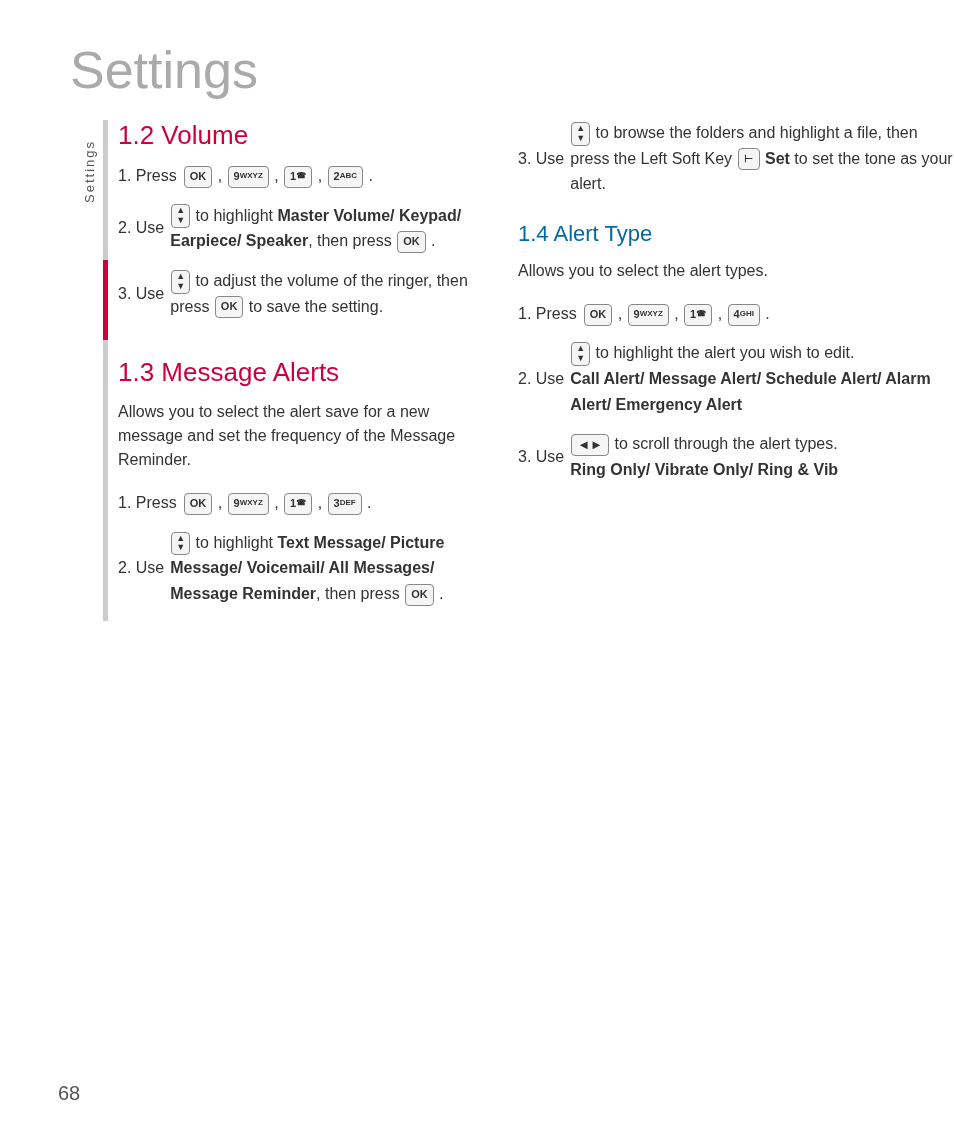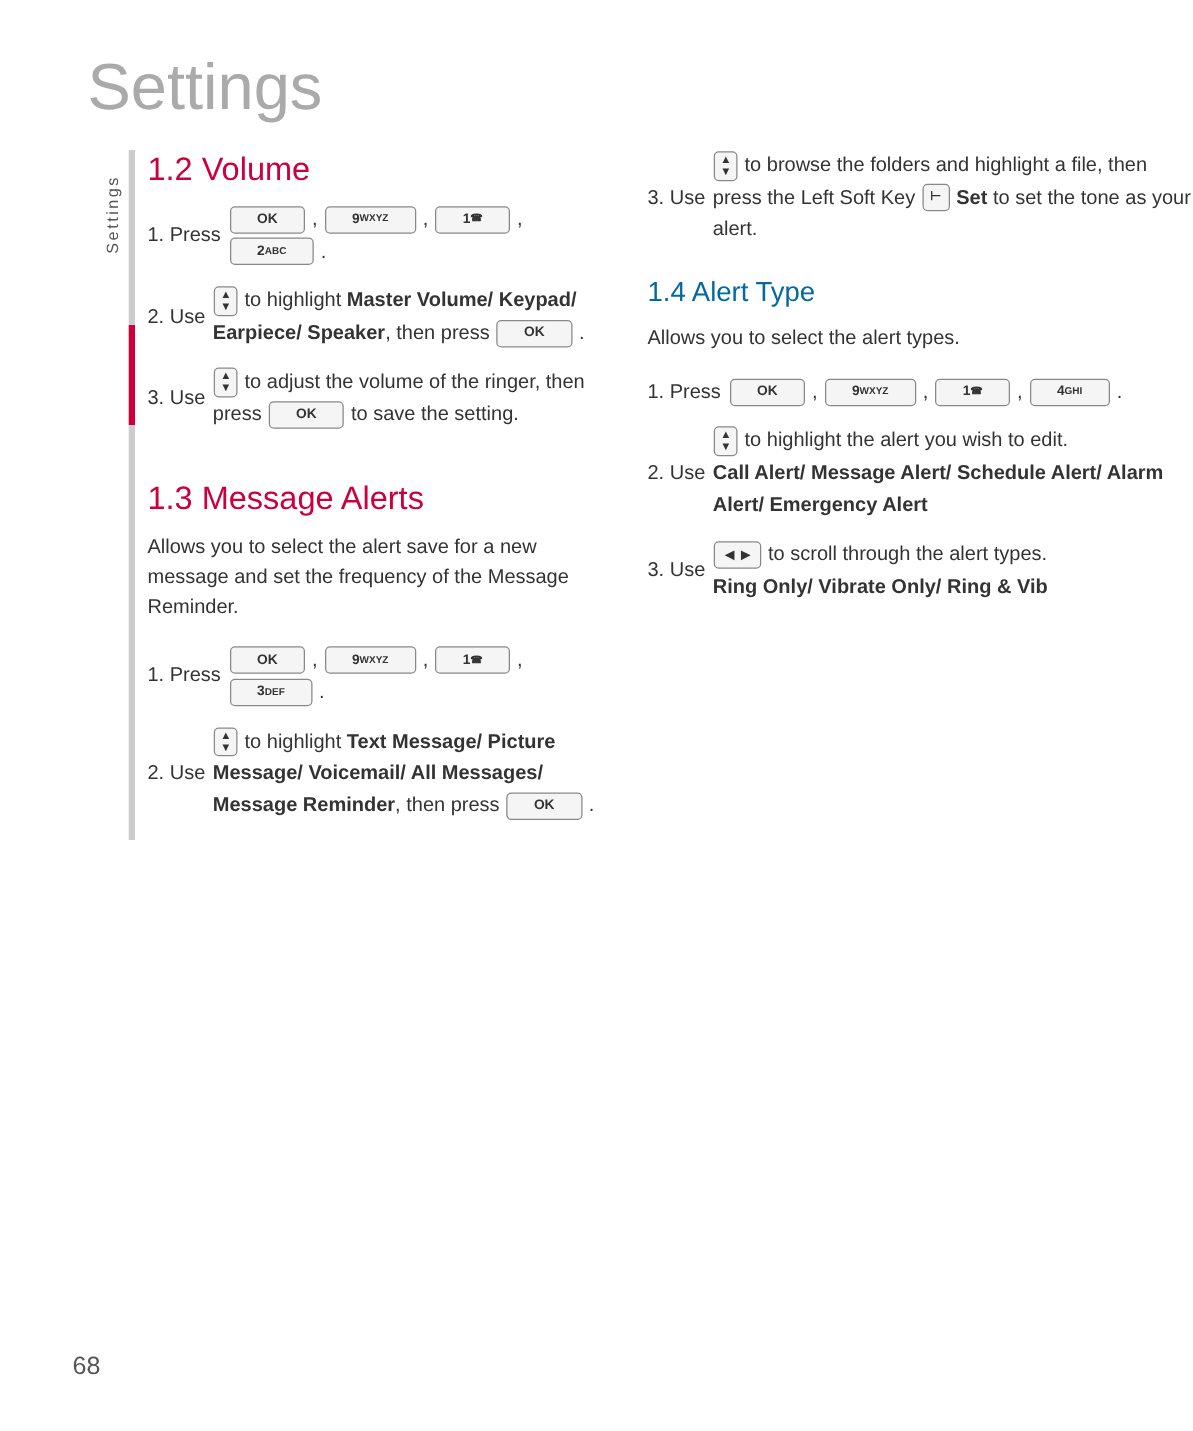--- a/index.html
+++ b/index.html
@@ -123,21 +123,21 @@
       font-weight: bold;
     }
 
     
     .key-btn {
       display: inline-flex;
       align-items: center;
       justify-content: center;
       border: 1.5px solid #888;
       border-radius: 4px;
-      padding: 1px 21px;
+      padding: 1px 5px;
       font-size: 12px;
       color: #333;
       background: #f5f5f5;
       min-width: 26px;
       height: 22px;
       vertical-align: middle;
       margin: 0 1px;
       font-family: Arial, sans-serif;
       font-weight: bold;
     }

